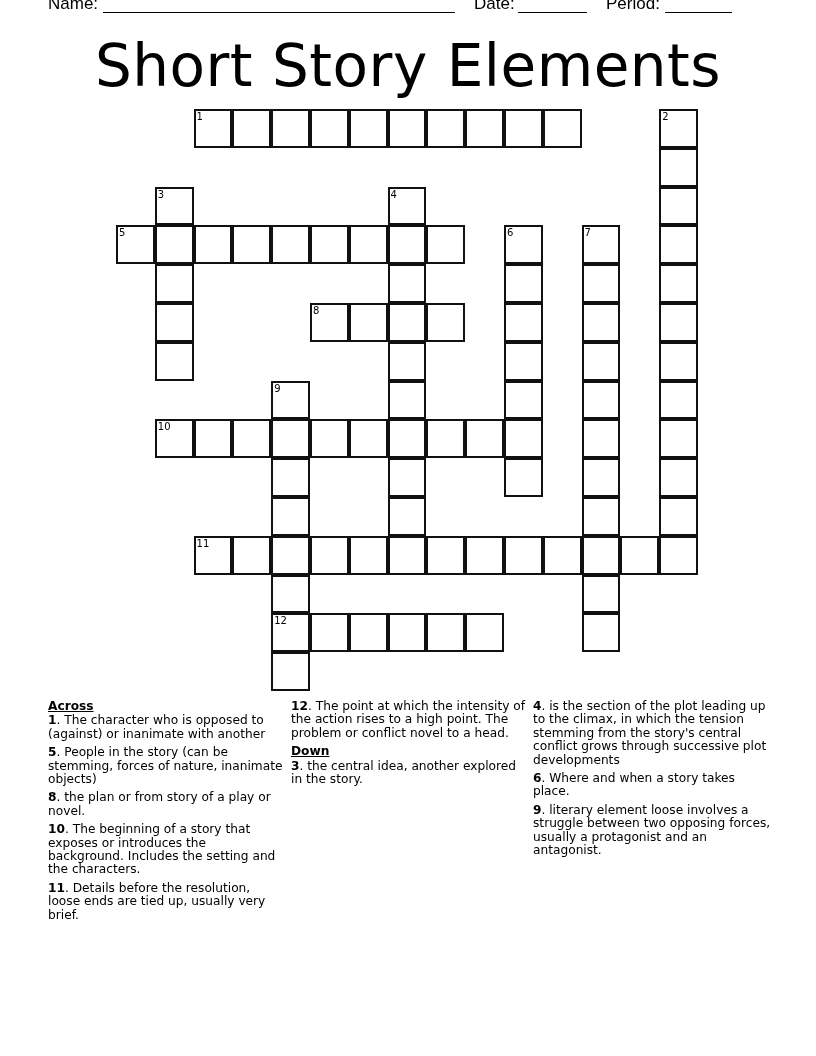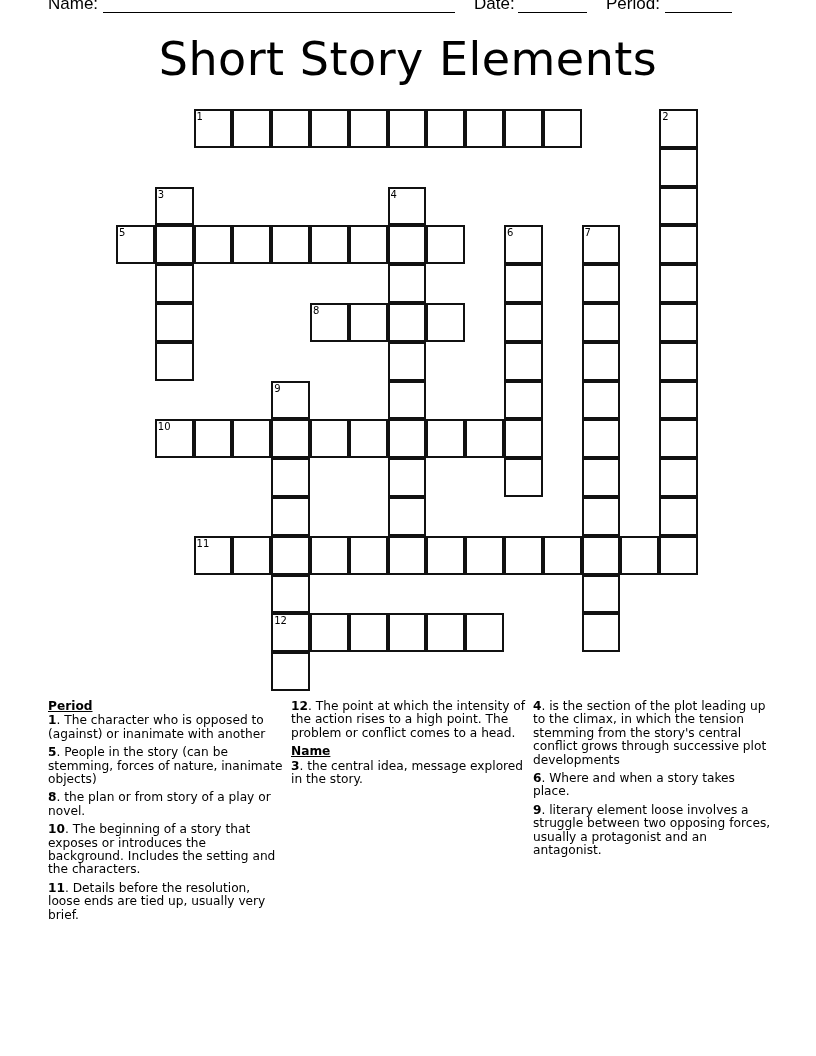--- a/index.html
+++ b/index.html
@@ -1,20 +1,20 @@
 <!DOCTYPE html>
 <html><head>
 <meta charset="utf-8">
 <style>
   html, body { margin: 0; padding: 0; background: #ffffff; }
   body { width: 816px; height: 1056px; position: relative; overflow: hidden; color: #000; }
   .header { position: absolute; top: -6px; left: 0; width: 816px; height: 24px; font-family: "Liberation Sans", sans-serif; font-size: 17px; }
   .hdr-label { position: absolute; top: 0; white-space: nowrap; }
   .hdr-line { position: absolute; top: 18px; border-bottom: 1px solid #000; height: 0; }
-  .title { position: absolute; top: 32px; left: 0; width: 816px; text-align: center; font-family: "DejaVu Sans", sans-serif; font-size: 46px; letter-spacing: 0.5px; font-weight: normal; }
+  .title { position: absolute; top: 32px; left: 0; width: 816px; text-align: center; font-family: "DejaVu Sans", sans-serif; font-size: 58px; letter-spacing: 0.5px; font-weight: normal; }
   .grid { position: absolute; left: 117px; top: 110px; width: 583px; height: 583px; }
   .cell { position: absolute; width: 38.8px; height: 38.8px; box-sizing: border-box; border: 2px solid #111; background: #fff; margin-left: -1px; margin-top: -1px; }
   .num { position: absolute; left: 1px; top: 0px; font-family: "DejaVu Sans", sans-serif; font-size: 10px; line-height: 11px; }
   .clues { position: absolute; top: 700px; font-family: "DejaVu Sans", sans-serif; font-size: 12.2px; line-height: 13.4px; }
   .clue-col { position: absolute; width: 240px; }
   .clue-head { font-weight: bold; text-decoration: underline; margin-bottom: 1px; }
   .clue { margin-bottom: 5px; }
   .clue .n { font-weight: bold; }
 </style>
 </head>
@@ -147,30 +147,30 @@
     <div class="cell" style="left: 504.4px; top: 426.8px;"></div>
     <div class="cell" style="left: 194px; top: 504.4px;"></div>
     <div class="cell" style="left: 232.8px; top: 504.4px;"></div>
     <div class="cell" style="left: 271.6px; top: 504.4px;"></div>
     <div class="cell" style="left: 310.4px; top: 504.4px;"></div>
     <div class="cell" style="left: 349.2px; top: 504.4px;"></div>
   </div>
 
 <div class="clues">
   <div class="clue-col" style="left:48px; width:235px;">
-    <div class="clue-head">Period</div>
+    <div class="clue-head">Across</div>
     <div class="clue"><span class="n">1</span><span>.</span><span> The character who is opposed to (against) or inanimate with another</span></div>
     <div class="clue"><span class="n">5</span><span>.</span><span> People in the story (can be stemming, forces of nature, inanimate objects)</span></div>
     <div class="clue"><span class="n">8</span><span>.</span><span> the plan or from story of a play or novel.</span></div>
     <div class="clue"><span class="n">10</span><span>.</span><span> The beginning of a story that exposes or introduces the background. Includes the setting and the characters.</span></div>
     <div class="clue"><span class="n">11</span><span>.</span><span> Details before the resolution, loose ends are tied up, usually very brief.</span></div>
   </div>
   <div class="clue-col" style="left:291px; width:235px;">
-    <div class="clue"><span class="n">12</span><span>.</span><span> The point at which the intensity of the action rises to a high point. The problem or conflict comes to a head.</span></div>
-    <div class="clue-head">Name</div>
-    <div class="clue"><span class="n">3</span><span>.</span><span> the central idea, message explored in the story.</span></div>
+    <div class="clue"><span class="n">12</span><span>.</span><span> The point at which the intensity of the action rises to a high point. The problem or conflict novel to a head.</span></div>
+    <div class="clue-head">Down</div>
+    <div class="clue"><span class="n">3</span><span>.</span><span> the central idea, another explored in the story.</span></div>
   </div>
   <div class="clue-col" style="left:533px; width:240px;">
     <div class="clue"><span class="n">4</span><span>.</span><span> is the section of the plot leading up to the climax, in which the tension stemming from the story's central conflict grows through successive plot developments</span></div>
     <div class="clue"><span class="n">6</span><span>.</span><span> Where and when a story takes place.</span></div>
     <div class="clue"><span class="n">9</span><span>.</span><span> literary element loose involves a struggle between two opposing forces, usually a protagonist and an antagonist.</span></div>
   </div>
 </div>
 
 </body></html>

